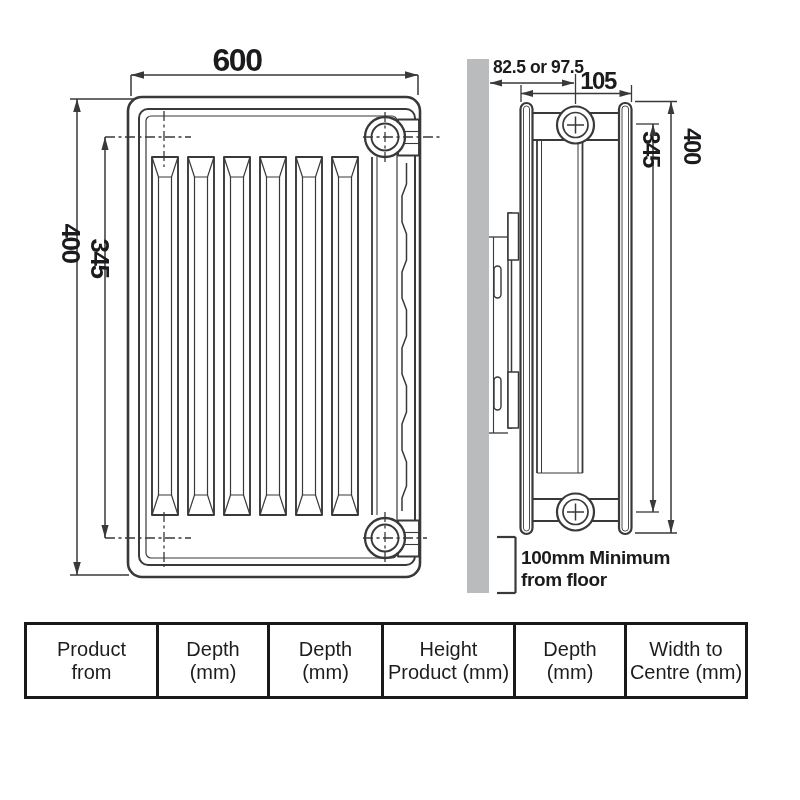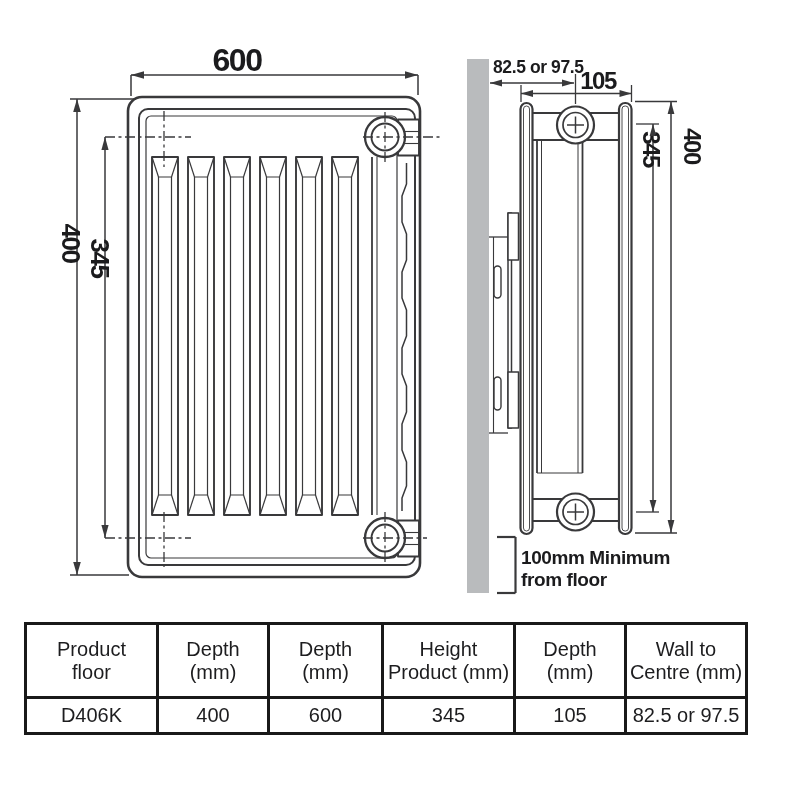--- a/index.html
+++ b/index.html
@@ -188,47 +188,39 @@
         <col style="width:111px">
         <col style="width:114px">
       <col style="width:132px">
         <col style="width:111px">
         <col style="width:121px">
     </colgroup>
     <tbody>
         <tr class="hd">
       <td>
         <div>Product</div>
-        <div>floor</div>
+        <div>from</div>
       </td>
       <td>
         <div>Depth</div>
         <div>(mm)</div>
       </td>
       <td>
         <div>Depth</div>
         <div>(mm)</div>
       </td>
       <td>
         <div>Height</div>
         <div>Product (mm)</div>
       </td>
       <td>
         <div>Depth</div>
         <div>(mm)</div>
       </td>
       <td>
-        <div>Wall to</div>
+        <div>Width to</div>
         <div>Centre (mm)</div>
       </td>
-    </tr>
-    <tr class="vals">
-      <td>D406K</td>
-      <td>400</td>
-      <td>600</td>
-      <td>345</td>
-      <td>105</td>
-      <td>82.5 or 97.5</td>
     </tr>
   </tbody>
     </table>
 
 </div>
 
 </body></html>

